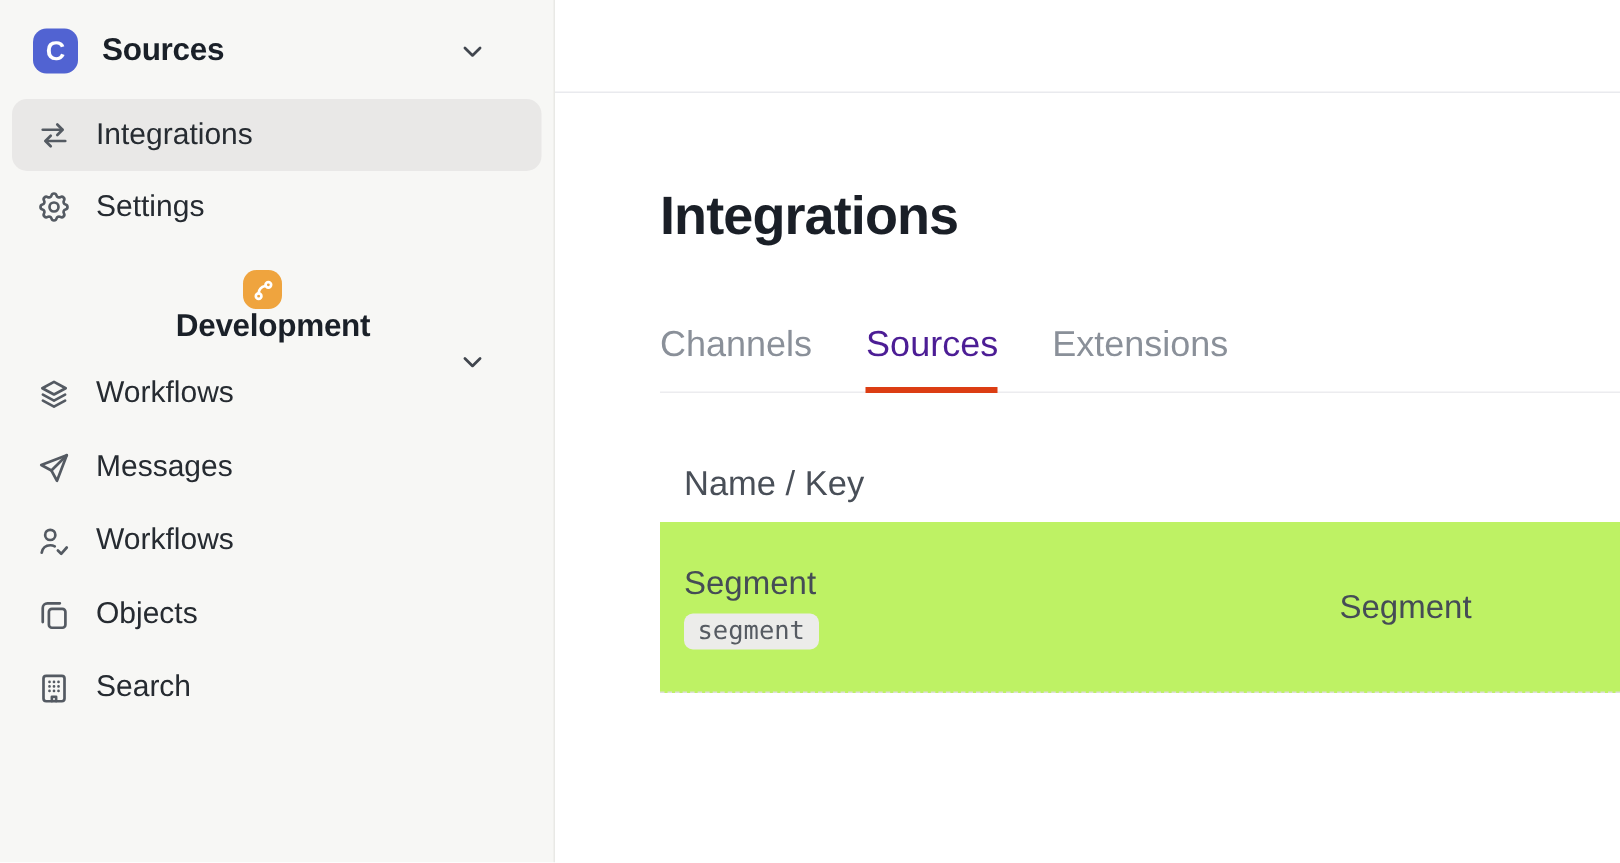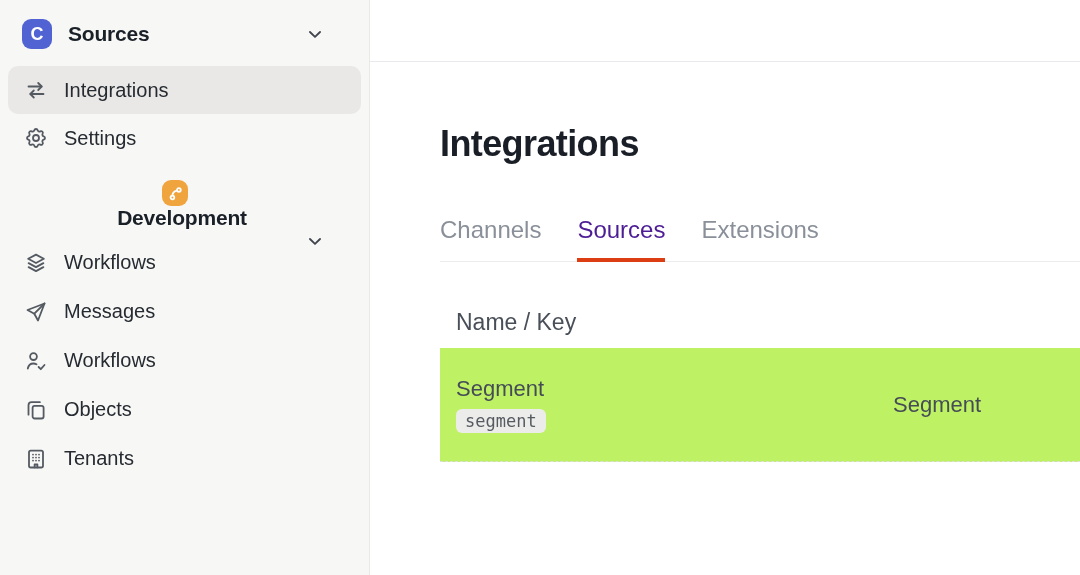--- a/index.html
+++ b/index.html
@@ -179,21 +179,21 @@
         <span class="label">Objects</span>
       </div>
       <div class="nav-item">
         <span class="icon">
           <svg width="24" height="24" viewBox="0 0 24 24" fill="none" stroke="currentColor" stroke-width="1.8" stroke-linecap="round" stroke-linejoin="round">
             <rect x="5" y="3.6" width="14" height="16.9" rx="1.8"></rect>
             <path d="M9 7.6h.01M12 7.6h.01M15 7.6h.01M9 10.6h.01M12 10.6h.01M15 10.6h.01M9 13.6h.01M12 13.6h.01M15 13.6h.01"></path>
             <path d="M10.6 20.4v-2.9h2.8v2.9"></path>
           </svg>
         </span>
-        <span class="label">Tenants</span>
+        <span class="label">Search</span>
       </div>
     </div>
   </div>
 
   <div class="main">
     <div class="topbar"></div>
 
     <div class="content">
       <div class="page-title">Integrations</div>
 

